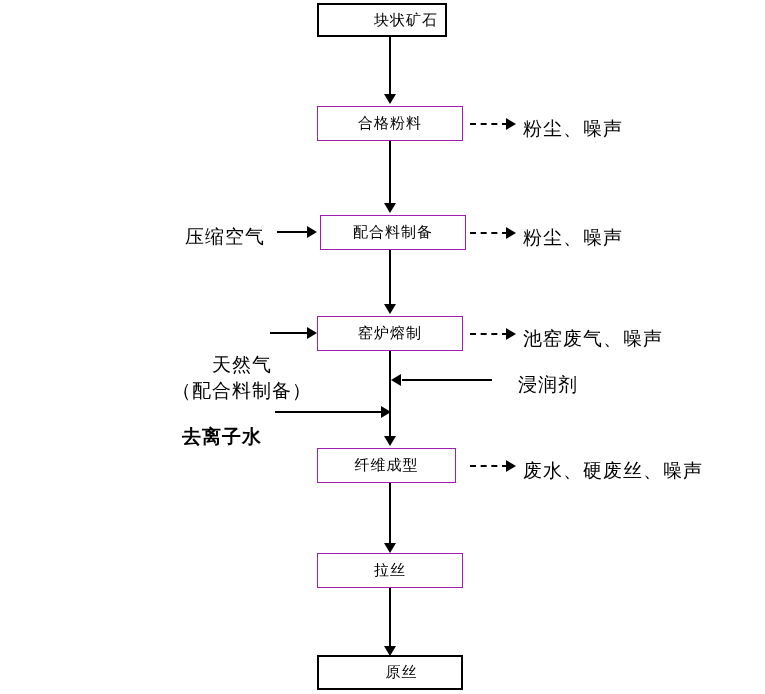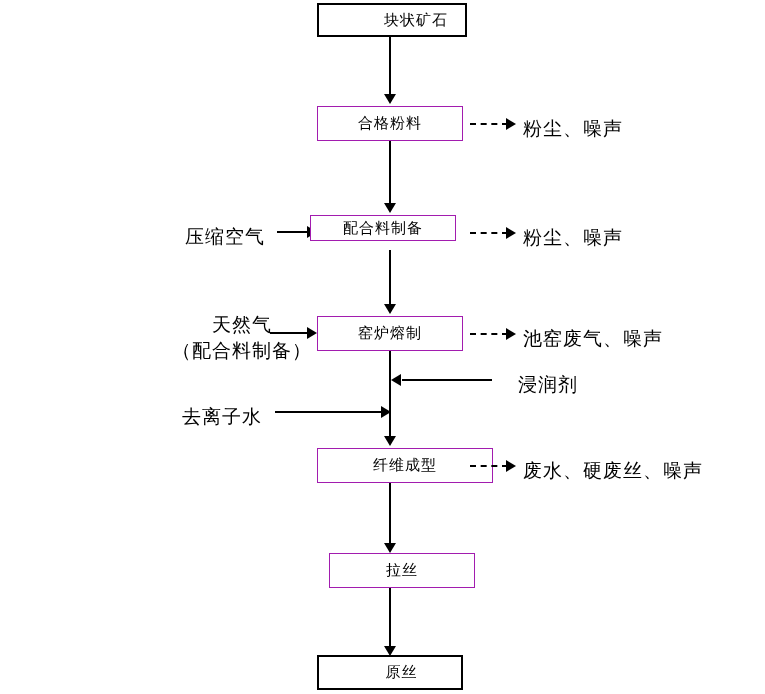--- a/index.html
+++ b/index.html
@@ -40,20 +40,21 @@
   .label {
     position: absolute;
     font-size: 19px;
     color: #000000;
     white-space: nowrap;
     letter-spacing: 1px;
     line-height: 1.35;
   }
   .label.two-line {
     text-align: center;
+    margin-top: 40px;
   }
   .label .l2 {
     display: block;
   }
   
   .vline {
     position: absolute;
     width: 2px;
     background: #000000;
   }
@@ -93,21 +94,21 @@
     position: absolute;
     height: 0;
     border-top: 2px dashed #000000;
   }
 </style>
 </head>
 <body>
 
 <div id="canvas">
 
-  <div class="node thick" style="left:317px; top:3px; width:150px; height:34px;padding-left:48px;">
+  <div class="node thick" style="left:317px; top:3px; width:130px; height:34px;padding-left:48px;">
     <span class="node-label">块状矿石</span>
   </div>
 
   <div class="vline" style="left:389px; top:37px; height:59px;"></div>
   <div class="arrow-down" style="left:384px; top:94px;"></div>
 
   <div class="node" style="left:317px; top:106px; width:146px; height:35px;">
     <span class="node-label">合格粉料</span>
   </div>
 
@@ -115,21 +116,21 @@
   <div class="arrow-right" style="left:506px; top:118px;"></div>
   <div class="label" style="left:523px; top:116px;">粉尘、噪声</div>
 
   <div class="vline" style="left:389px; top:141px; height:64px;"></div>
   <div class="arrow-down" style="left:384px; top:203px;"></div>
 
   <div class="label" style="left:185px; top:224px;">压缩空气</div>
   <div class="hline" style="left:277px; top:231px; width:33px;"></div>
   <div class="arrow-right" style="left:307px; top:226px;"></div>
 
-  <div class="node" style="left:310px; top:215px; width:146px; height:26px;font-family:Liberation Serif, serif;">
+  <div class="node" style="left:320px; top:215px; width:146px; height:35px;font-family:Liberation Serif, serif;">
     <span class="node-label">配合料制备</span>
   </div>
 
   <div class="dline" style="left:470px; top:232px; width:38px;"></div>
   <div class="arrow-right" style="left:506px; top:227px;"></div>
   <div class="label" style="left:523px; top:225px;">粉尘、噪声</div>
 
   <div class="vline" style="left:389px; top:250px; height:56px;"></div>
   <div class="arrow-down" style="left:384px; top:304px;"></div>
 
@@ -148,36 +149,36 @@
   <div class="arrow-right" style="left:506px; top:328px;"></div>
   <div class="label" style="left:523px; top:326px;">池窑废气、噪声</div>
 
   <div class="vline" style="left:389px; top:351px; height:87px;"></div>
   <div class="arrow-down" style="left:384px; top:436px;"></div>
 
   <div class="hline" style="left:402px; top:379px; width:90px;"></div>
   <div class="arrow-left" style="left:391px; top:374px;"></div>
   <div class="label" style="left:502px; top:372px;margin-left:16px;">浸润剂</div>
 
-  <div class="label" style="left:182px; top:404px;">去离子水</div>
+  <div class="label" style="left:182px; top:424px;font-weight:bold;">去离子水</div>
   <div class="hline" style="left:275px; top:411px; width:110px;"></div>
   <div class="arrow-right" style="left:381px; top:406px;"></div>
 
-  <div class="node" style="left:317px; top:448px; width:176px; height:35px;">
+  <div class="node" style="left:317px; top:448px; width:139px; height:35px;">
     <span class="node-label">纤维成型</span>
   </div>
 
   <div class="dline" style="left:470px; top:465px; width:38px;"></div>
   <div class="arrow-right" style="left:506px; top:460px;"></div>
   <div class="label" style="left:523px; top:458px;">废水、硬废丝、噪声</div>
 
   <div class="vline" style="left:389px; top:483px; height:62px;"></div>
   <div class="arrow-down" style="left:384px; top:543px;"></div>
 
-  <div class="node" style="left:317px; top:553px; width:146px; height:35px;margin-left:12px;">
+  <div class="node" style="left:317px; top:553px; width:146px; height:35px;">
     <span class="node-label">拉丝</span>
   </div>
 
   <div class="vline" style="left:389px; top:588px; height:60px;"></div>
   <div class="arrow-down" style="left:384px; top:646px;"></div>
 
   <div class="node thick" style="left:317px; top:655px; width:146px; height:35px;padding-left:23px;">
     <span class="node-label">原丝</span>
   </div>
 

